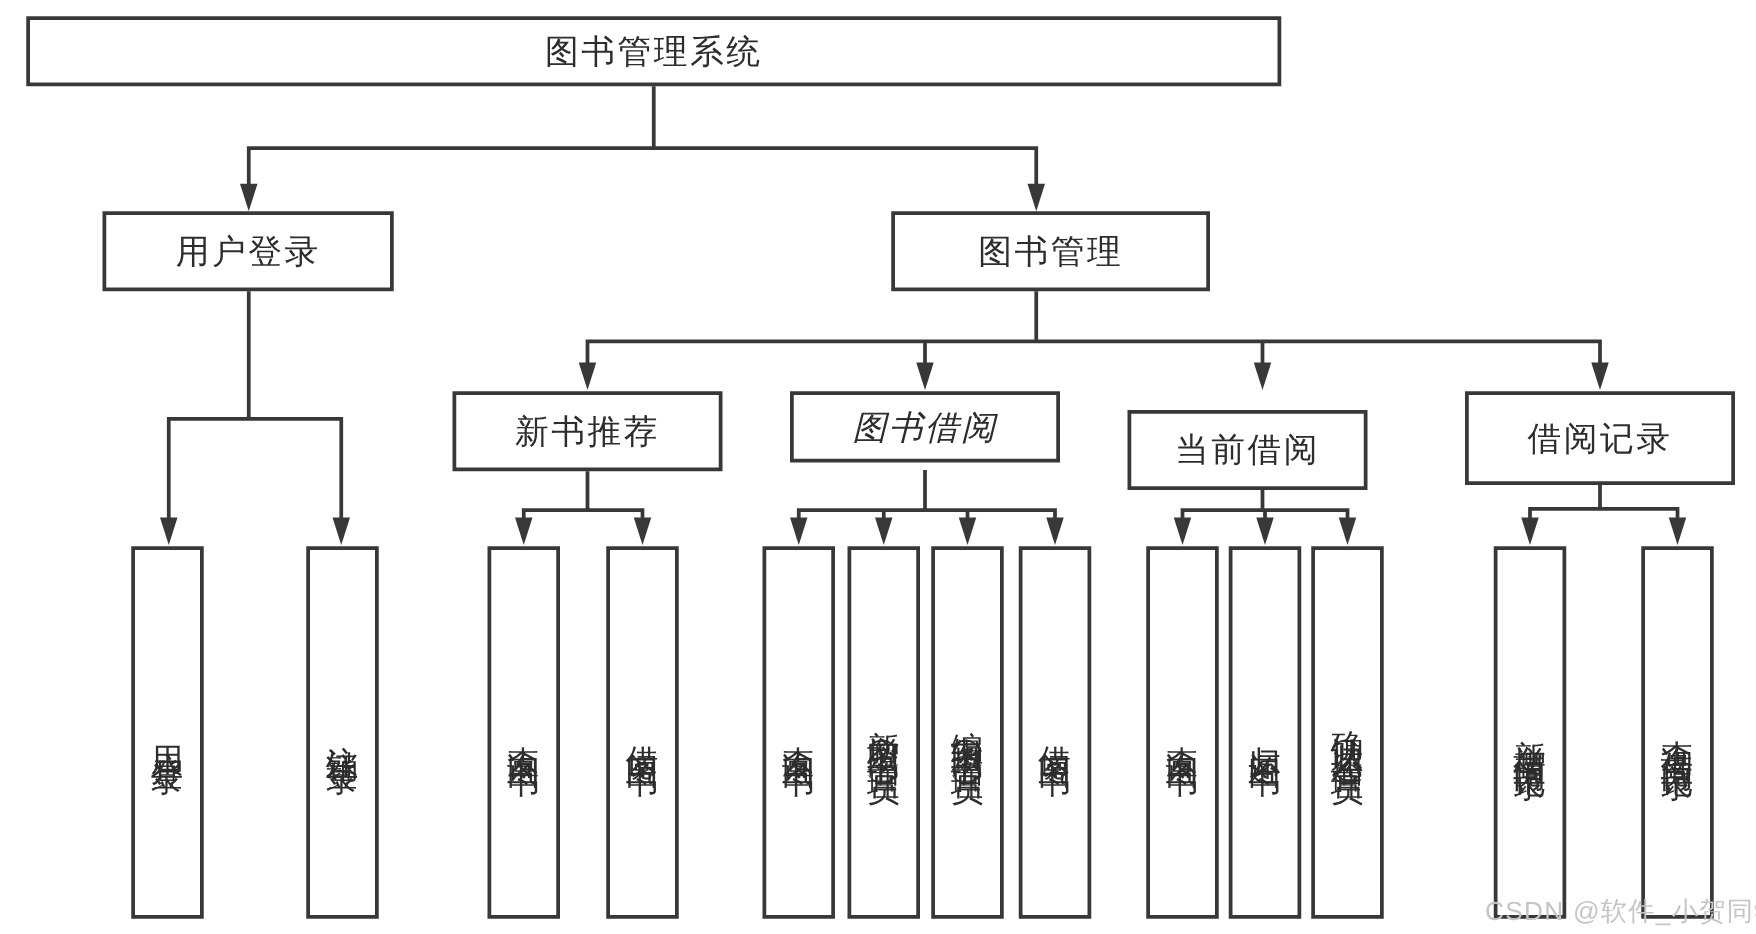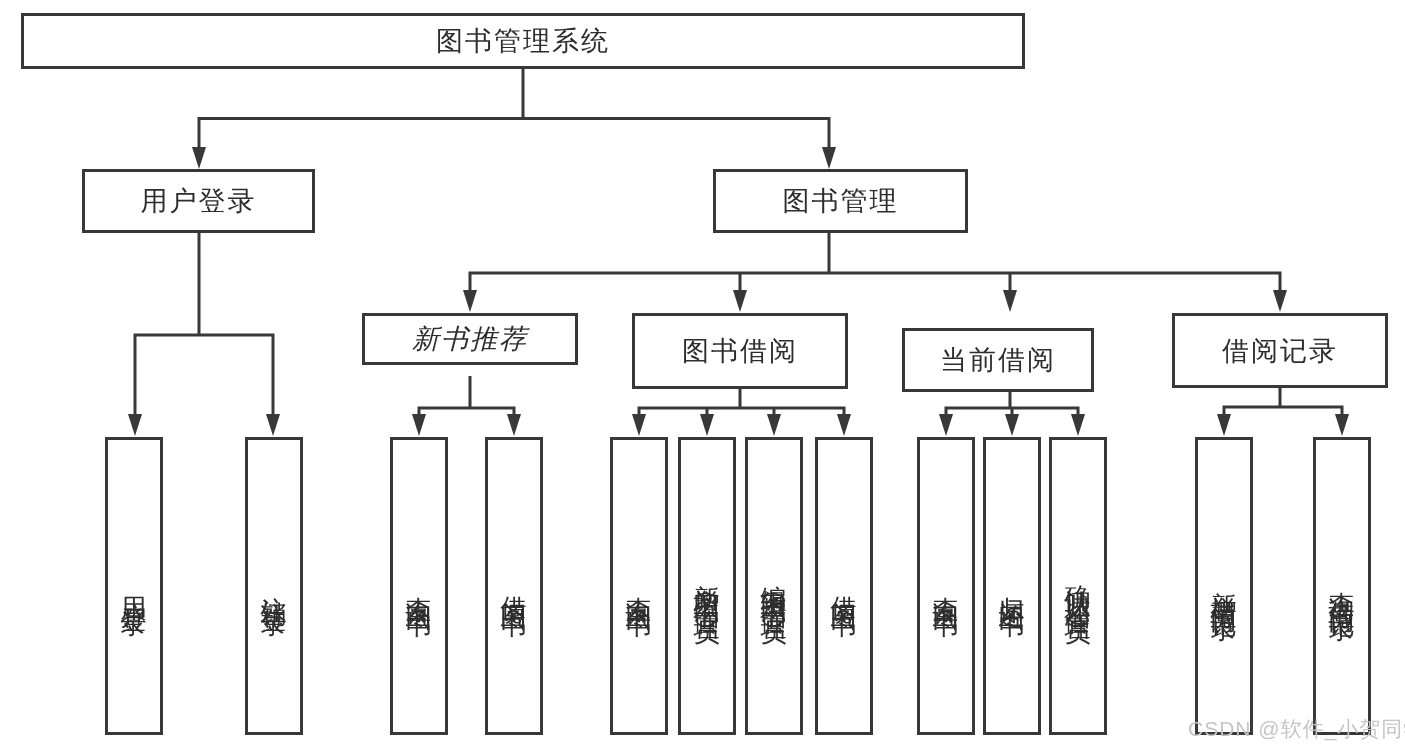--- a/index.html
+++ b/index.html
@@ -102,22 +102,22 @@
       <polygon points="1224,436 1217,414 1231,414"></polygon>
       <polygon points="1342,436 1335,414 1349,414"></polygon>
     </g>
   </svg>
 
   <div class="node" style="left:21px; top:13px; width:1004px; height:56px;">图书管理系统</div>
 
   <div class="node" style="left:82px; top:169px; width:233px; height:64px;">用户登录</div>
   <div class="node" style="left:713px; top:169px; width:255px; height:64px;">图书管理</div>
 
-  <div class="node" style="left:362px; top:313px; width:216px; height:52px;font-style:italic;">新书推荐</div>
-  <div class="node" style="left:632px; top:313px; width:216px; height:76px;">图书借阅</div>
+  <div class="node" style="left:362px; top:313px; width:216px; height:64px;">新书推荐</div>
+  <div class="node" style="left:632px; top:313px; width:216px; height:57px;font-style:italic;">图书借阅</div>
   <div class="node" style="left:902px; top:313px; width:192px; height:64px;margin-top:15px;">当前借阅</div>
   <div class="node" style="left:1172px; top:313px; width:216px; height:75px;">借阅记录</div>
 
   <div class="node leaf" style="left:105px; top:437px; width:58px; height:298px;">用户登录</div>
   <div class="node leaf" style="left:245px; top:437px; width:58px; height:298px;">注销登录</div>
 
   <div class="node leaf" style="left:390px; top:437px; width:58px; height:298px;">查询图书</div>
   <div class="node leaf" style="left:485px; top:437px; width:58px; height:298px;">借阅图书</div>
 
   <div class="node leaf" style="left:610px; top:437px; width:58px; height:298px;">查询图书</div>

